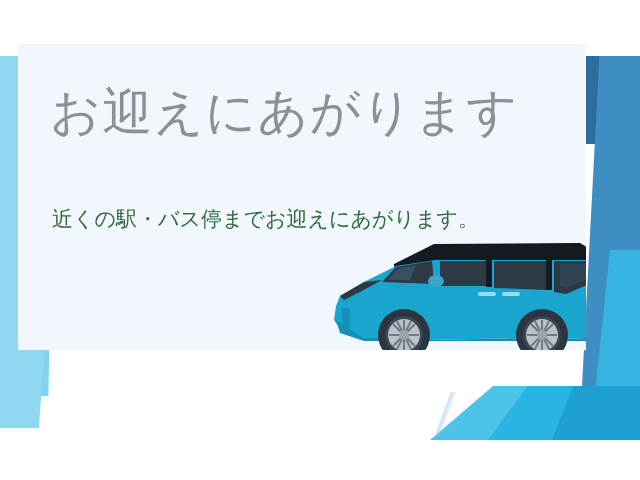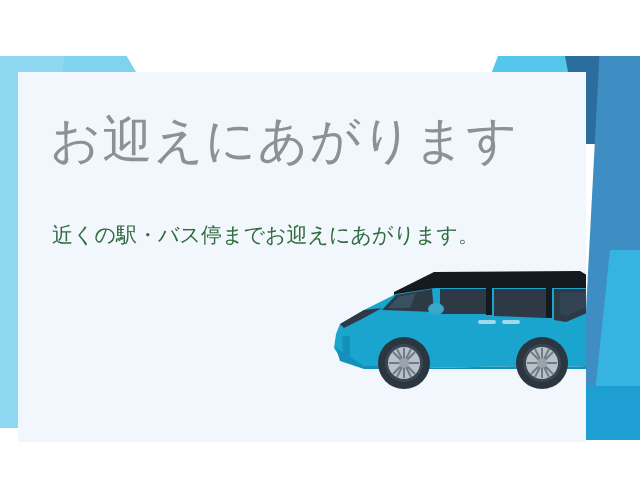--- a/index.html
+++ b/index.html
@@ -102,23 +102,23 @@
     top: 392px;
     width: 120px;
     height: 44px;
     background: linear-gradient(110deg, rgba(255,255,255,0) 40%, rgba(160,205,235,.55) 42%, rgba(255,255,255,0) 46%);
   }
 
   
   .panel {
     position: absolute;
     left: 18px;
-    top: 72px;
+    top: 44px;
     width: 568px;
-    height: 370px;
+    height: 306px;
     background: #f1f7fc;
     overflow: hidden;
   }
 
   
   .title {
     position: absolute;
     left: 32px;
     top: 42px;
     font-size: 50px;
@@ -131,21 +131,21 @@
   .body-text {
     position: absolute;
     left: 34px;
     top: 146px;
     font-size: 21px;
     line-height: 1.65;
     color: #2f6b3c;
     white-space: nowrap;
     font-weight: 400;
   }
-  .body-text .line { display: block; }
+  .body-text .line { display: block; margin-top: 12px; }
 
   
   .car-wrap {
     position: absolute;
     left: 312px;
     top: 190px;
     width: 276px;
     height: 135px;
   }
   .car-wrap svg { display: block; width: 276px; height: 135px; }

